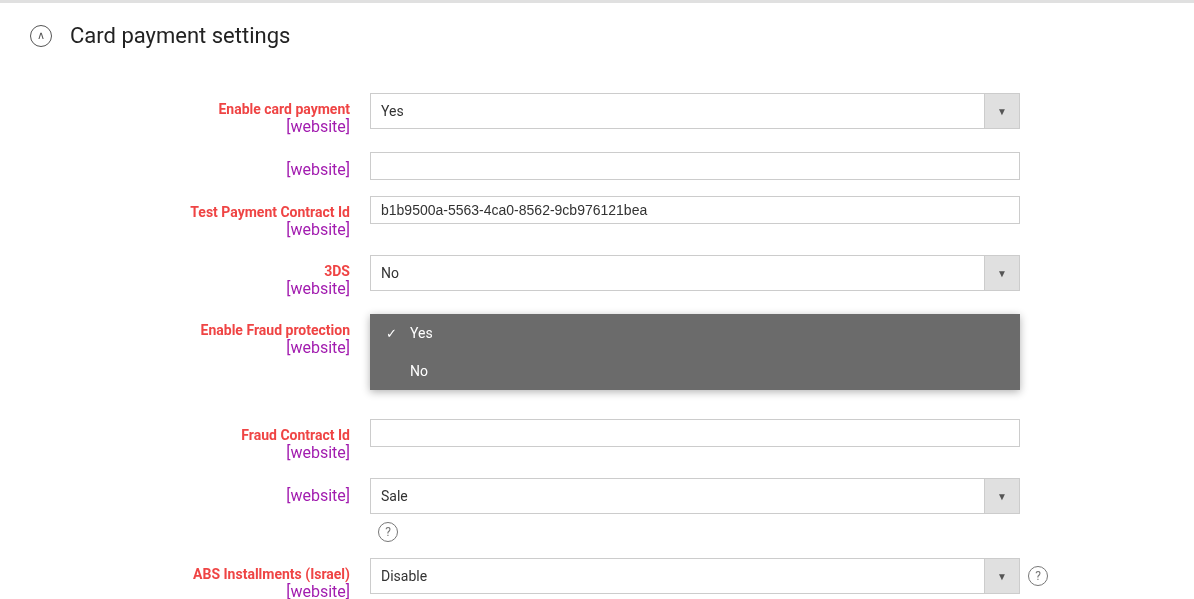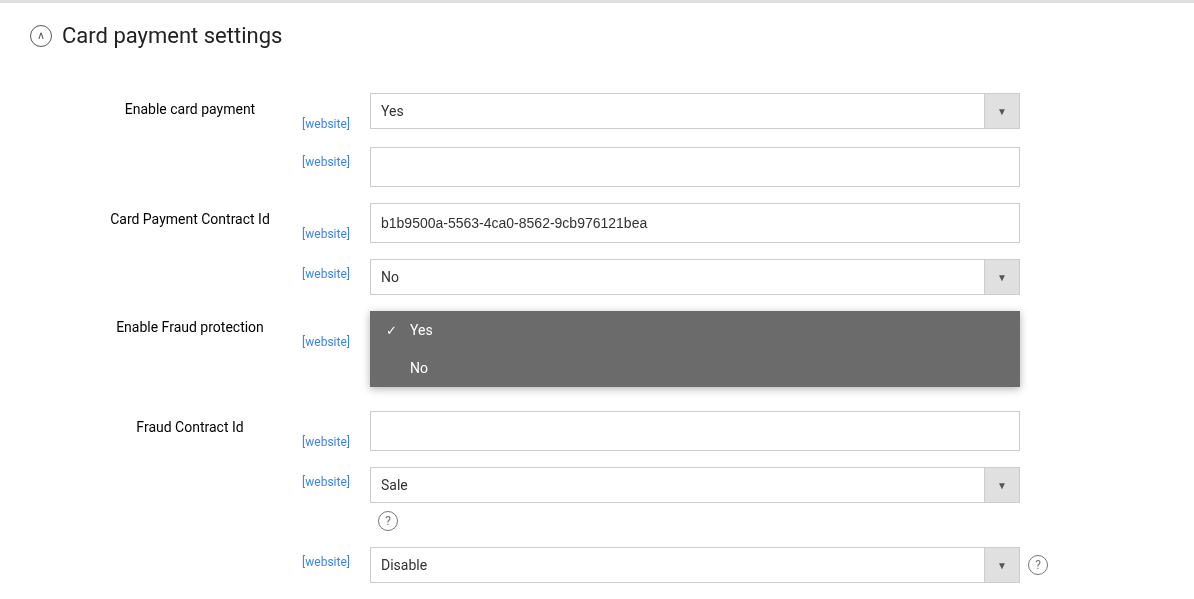--- a/index.html
+++ b/index.html
@@ -22,21 +22,21 @@
       background: #e0e0e0;
     }
 
     .page-container {
       padding: 20px 30px;
     }
 
     .section-header {
       display: flex;
       align-items: center;
-      gap: 10px;
+      gap: 18px;
       margin-bottom: 30px;
       padding-bottom: 15px;
     }
 
     .collapse-icon {
       width: 22px;
       height: 22px;
       border: 1.5px solid #555;
       border-radius: 50%;
       display: flex;
@@ -73,42 +73,41 @@
     .field-label-group {
       width: 340px;
       text-align: right;
       padding-right: 20px;
       padding-top: 8px;
       flex-shrink: 0;
     }
 
     .field-label {
       display: block;
-      font-weight: 400;
-      font-size: 14px;
-      color: #000000;
-      text-align: center;
+      font-weight: 700;
+      font-size: 14px;
+      color: #ef4444;
     }
 
     .field-scope {
       display: block;
-      font-size: 12px;
-      color: #3b82f6;
+      font-size: 16px;
+      color: #a21caf;
       font-weight: 400;
     }
 
     .field-control {
       flex: 1;
       position: relative;
     }
 
     .text-input {
       width: 100%;
       max-width: 650px;
-      height: 40px;
+      height: 28px;
       border: 1px solid #ccc;
       padding: 0 10px;
       font-size: 14px;
       color: #333;
       background: #fff;
       outline: none;
     }
 
     .select-wrapper {
       position: relative;
@@ -231,30 +230,31 @@
       <div class="field-label-group">
         <span class="field-scope">[website]</span>
       </div>
       <div class="field-control">
         <input type="text" class="text-input" value="" style="">
       </div>
     </div>
 
     <div class="form-row">
       <div class="field-label-group">
-        <span class="field-label">Card Payment Contract Id</span>
+        <span class="field-label">Test Payment Contract Id</span>
         <span class="field-scope">[website]</span>
       </div>
       <div class="field-control">
         <input type="text" class="text-input" value="b1b9500a-5563-4ca0-8562-9cb976121bea" style="">
       </div>
     </div>
 
     <div class="form-row">
       <div class="field-label-group">
+        <span class="field-label">3DS</span>
         <span class="field-scope">[website]</span>
       </div>
       <div class="field-control">
         <div class="select-wrapper">
           <div class="select-display">No</div>
           <div class="select-arrow"></div>
         </div>
       </div>
     </div>
 
@@ -300,20 +300,21 @@
         <div class="select-wrapper">
           <div class="select-display">Sale</div>
           <div class="select-arrow"></div>
         </div>
         <div class="help-icon">?</div>
       </div>
     </div>
 
     <div class="form-row">
       <div class="field-label-group">
+        <span class="field-label">ABS Installments (Israel)</span>
         <span class="field-scope">[website]</span>
       </div>
       <div class="field-control" style="display:flex;align-items:flex-start;">
         <div class="select-wrapper">
           <div class="select-display">Disable</div>
           <div class="select-arrow"></div>
         </div>
         <div class="help-icon">?</div>
       </div>
     </div>

